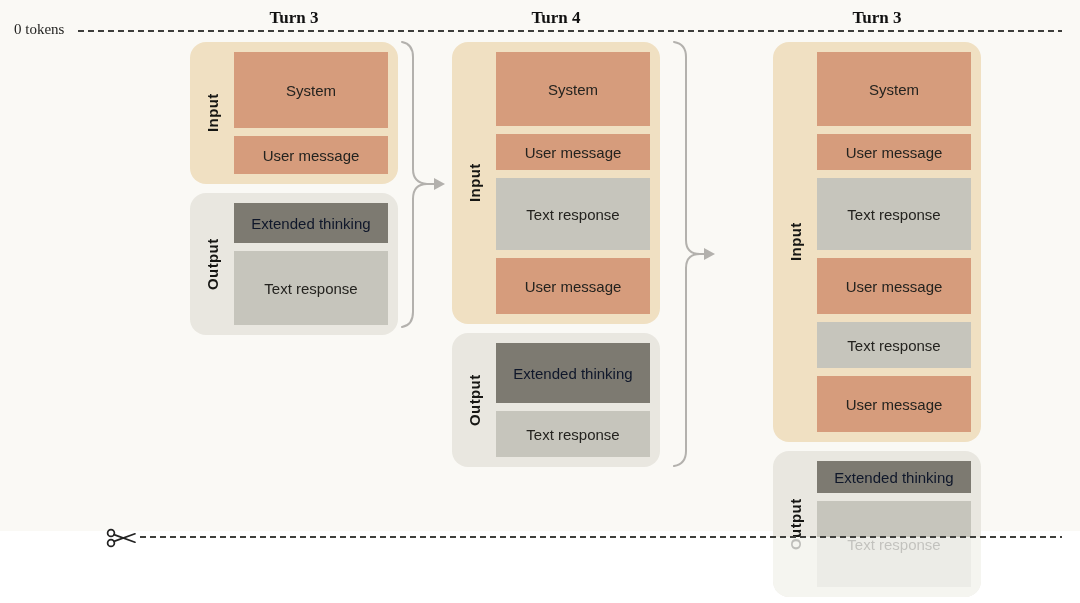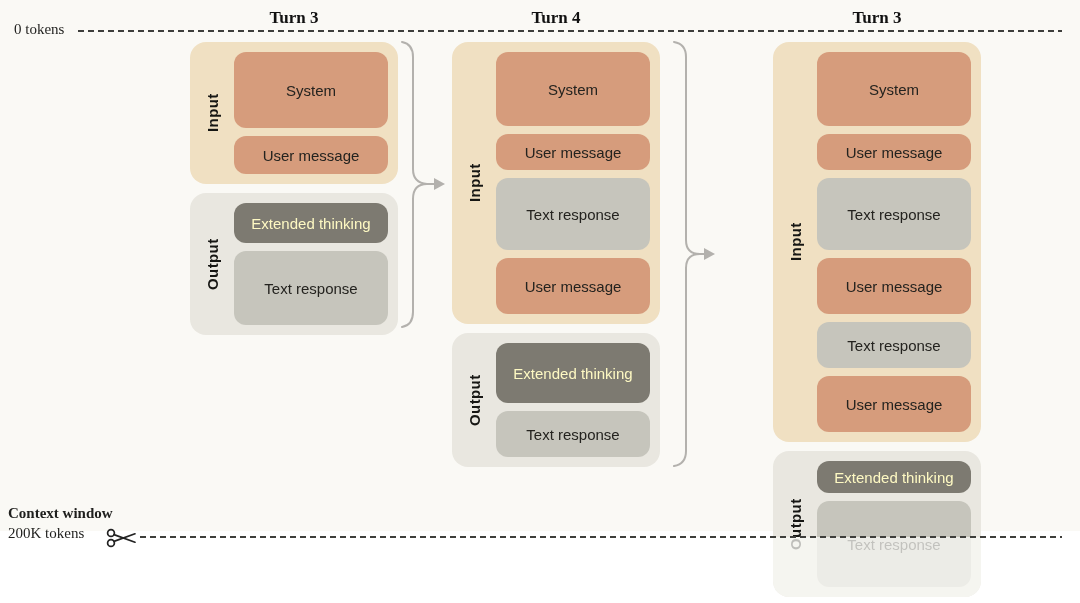--- a/index.html
+++ b/index.html
@@ -56,26 +56,26 @@
   .group.output{background:var(--output-bg);}
   .group-label{
     position:absolute;left:0;top:0;bottom:0;width:44px;
     display:flex;align-items:center;justify-content:center;
     writing-mode:vertical-rl;transform:rotate(180deg);
     font-weight:700;font-size:15px;letter-spacing:.4px;color:#161613;
     z-index:1;
   }
   .blocks{display:flex;flex-direction:column;gap:8px;}
   .block{
-    border-radius:12px;display:flex;align-items:center;justify-content:center;
+    border-radius:0;display:flex;align-items:center;justify-content:center;
     font-size:15px;color:var(--text);
   }
   .block.message{background:var(--message-block);}
   .block.response{background:var(--response-block);}
-  .block.thinking{background:var(--thinking-block);color:#fef9c3;}
+  .block.thinking{background:var(--thinking-block);color:#0f172a;}
   
   .clip-fade{
     position:absolute;left:0;right:0;bottom:0;top:86px;
     background:rgba(250,249,245,0.74);
     border-radius:0 0 16px 16px;
     z-index:3;
   }
   
   .arrows{position:absolute;left:0;top:0;z-index:1;}
   .arrows path{stroke:var(--arrow);stroke-width:2;fill:none;stroke-linecap:round;}
@@ -193,24 +193,20 @@
       <path d="M 402 327 Q 413 325 413 312 L 413 199 Q 413 184 427 184"></path>
       <polygon points="434,178 445,184 434,190"></polygon>
     </g>
     <g>
       <path d="M 674 42 Q 686 44 686 57 L 686 240 Q 686 254 700 254 L 704 254"></path>
       <path d="M 674 466 Q 686 464 686 451 L 686 268 Q 686 254 700 254"></path>
       <polygon points="704,248 715,254 704,260"></polygon>
     </g>
   </svg>
 
-  <div class="marker cw-label">
-    <span class="cw-title">Context window</span>
-    <span class="cw-tokens">200K tokens</span>
-  </div>
 
   <svg class="scissors" width="32" height="24" viewBox="0 0 32 24" aria-hidden="true">
     <circle cx="5" cy="7" r="3.4"></circle>
     <circle cx="5" cy="17" r="3.4"></circle>
     <path d="M 8 8.6 L 29 16.2"></path>
     <path d="M 8 15.4 L 29 7.8"></path>
   </svg>
   <div class="dashed bottom-line"></div>
 
 </div>

